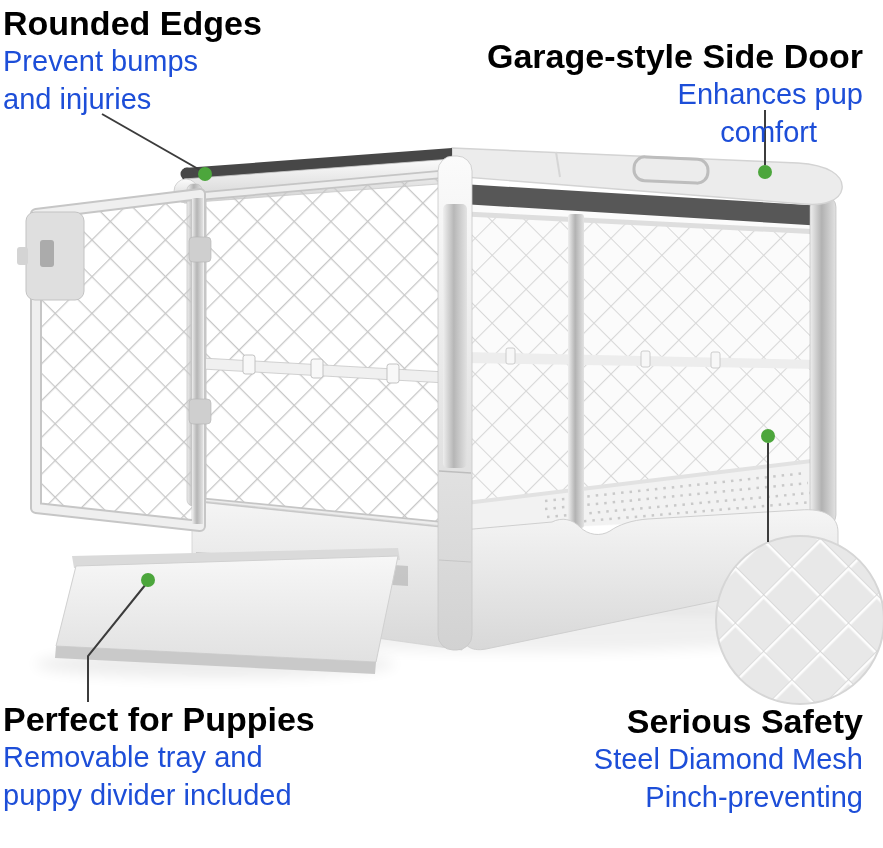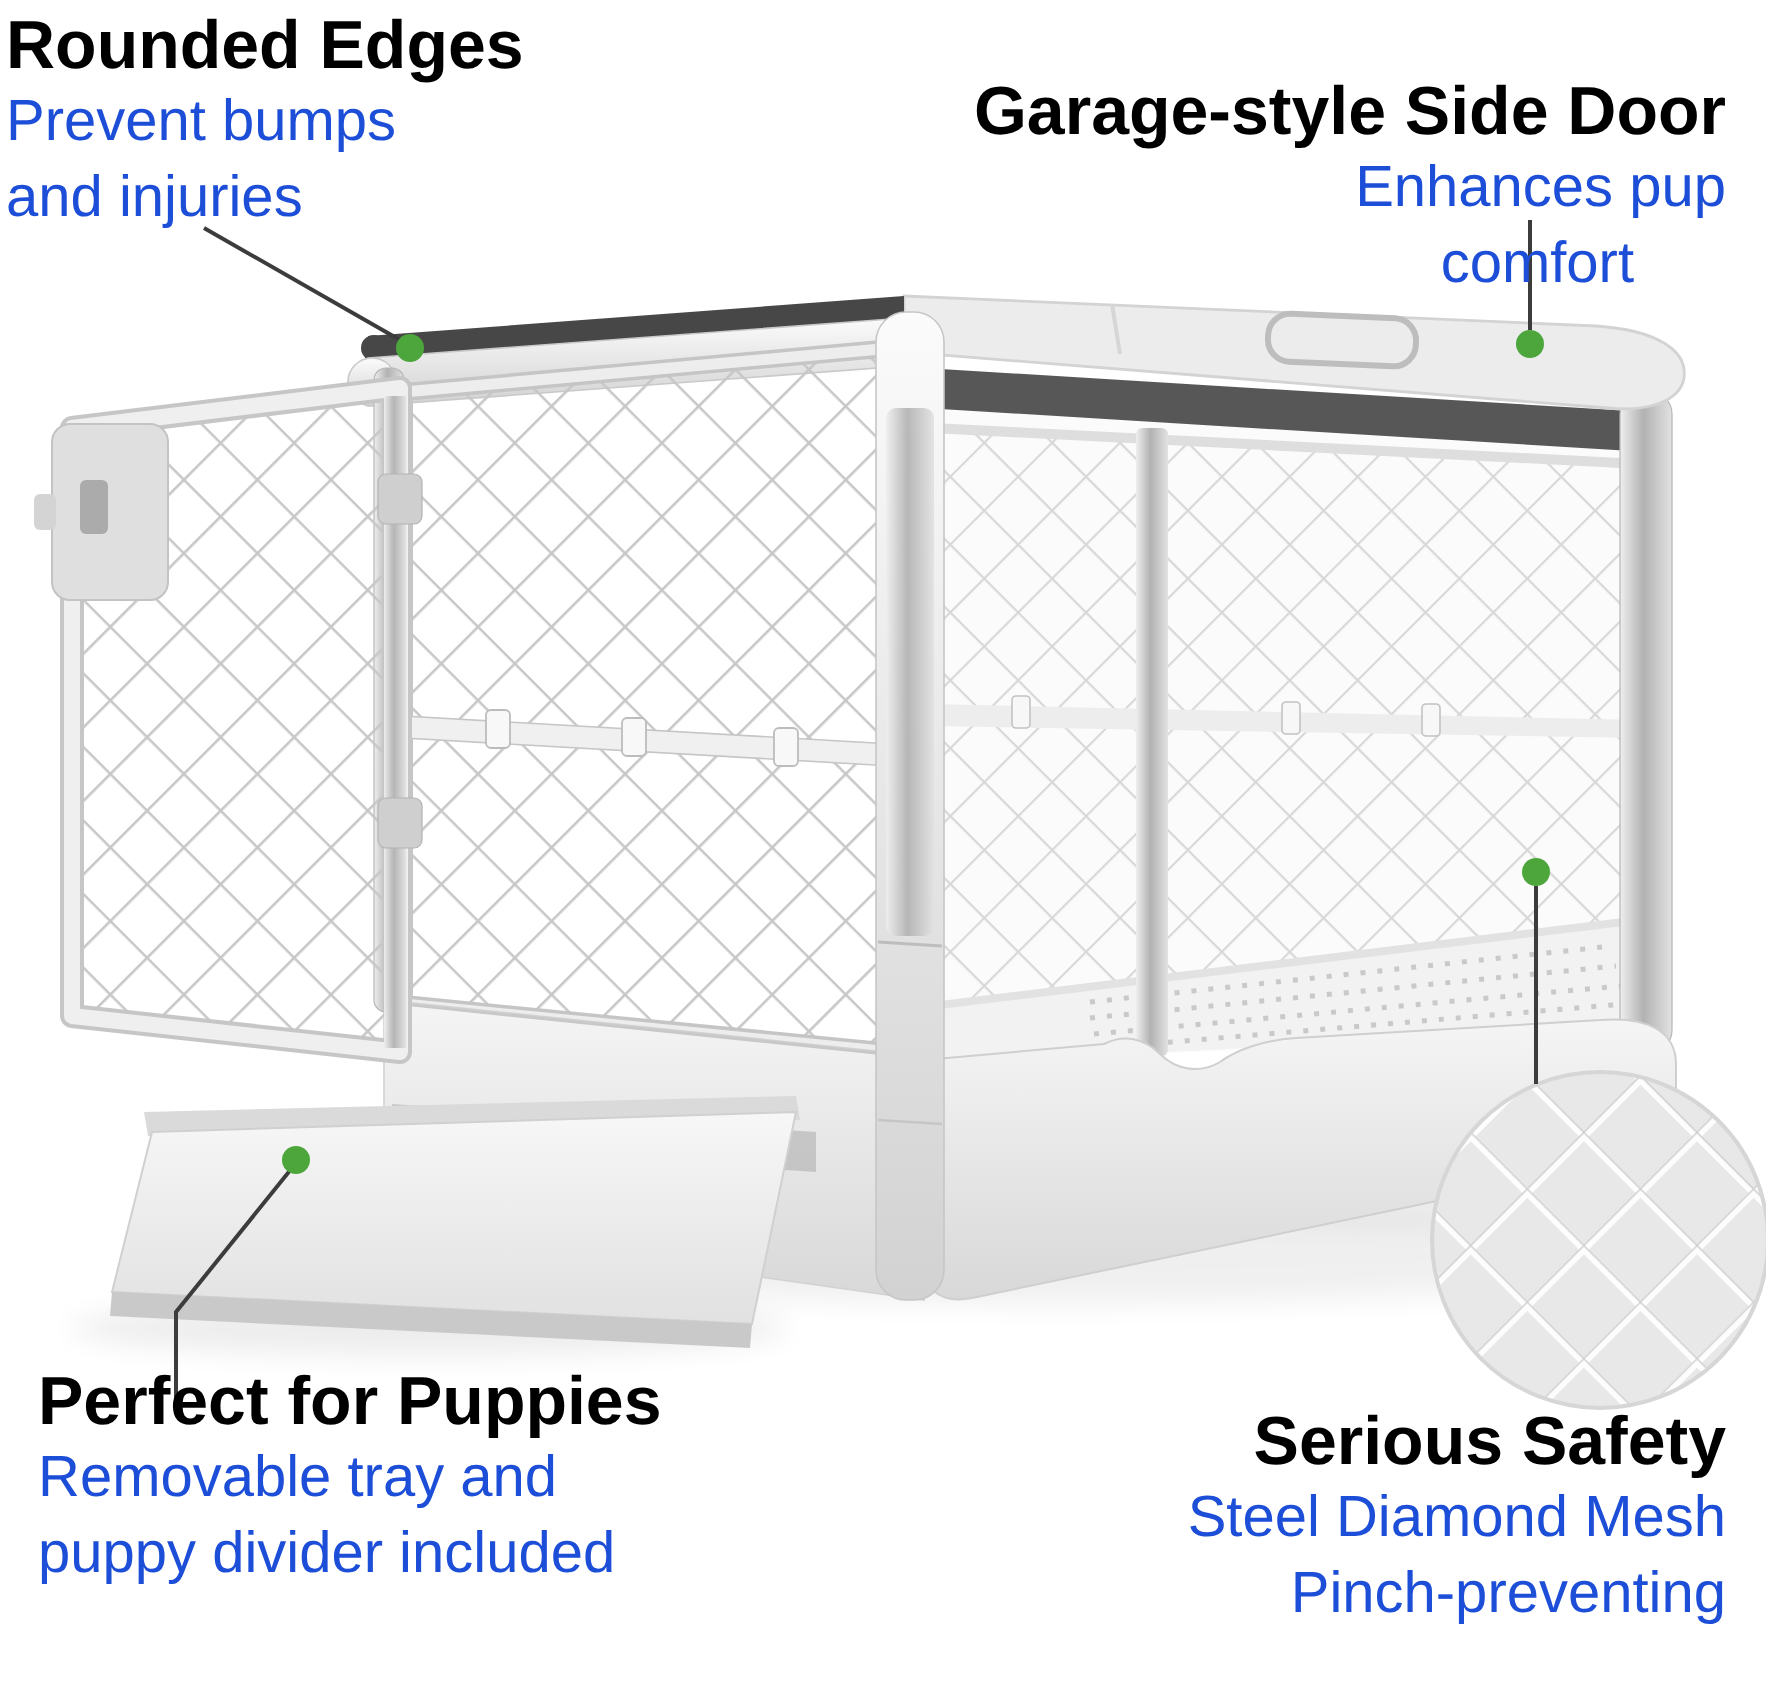--- a/index.html
+++ b/index.html
@@ -5,21 +5,21 @@
   * { margin:0; padding:0; box-sizing:border-box; }
   html,body { width:883px; height:848px; background:#ffffff; overflow:hidden; }
   body { font-family:"Liberation Sans", sans-serif; position:relative; }
   .canvas { position:absolute; left:0; top:0; width:883px; height:848px; }
   svg.scene { position:absolute; left:0; top:0; }
   .callout { position:absolute; color:#0a0a0a; }
   .callout-title { font-size:34px; font-weight:700; line-height:38px; color:#000; }
   .callout-body { font-size:29px; font-weight:400; line-height:38px; color:#1d4ed8; }
   .tl { left:3px;  top:4px;   text-align:left;  }
   .tr { right:20px; top:4px;  text-align:right;margin-top:33px; }
-  .bl { left:3px;  top:682px; text-align:left;margin-left:16px;  }
+  .bl { left:3px;  top:700px; text-align:left;  }
   .br { right:20px; top:702px; text-align:right; }
   .pad-r { padding-right:46px; }
   .marker { fill:var(--marker-green, #4CA63C); }
   .connector { stroke:var(--connector-line, #3c3c3c); stroke-width:2; fill:none; }
 </style>
 </head>
 <body>
 
 <div class="canvas">
 

